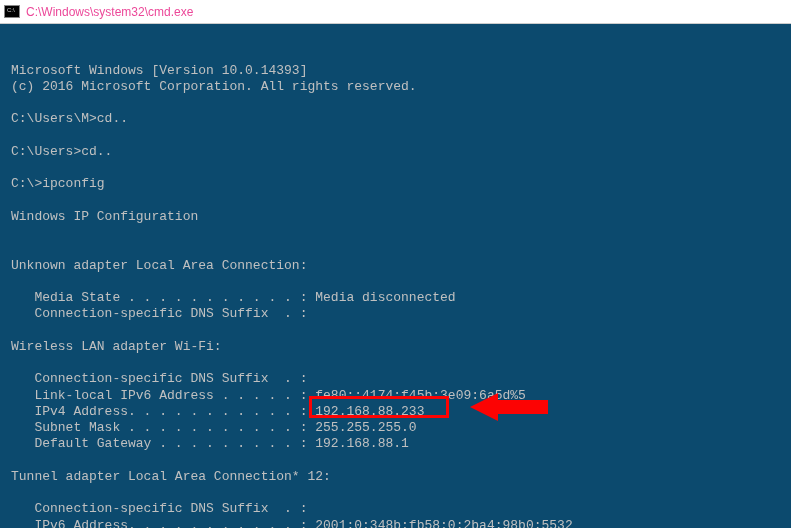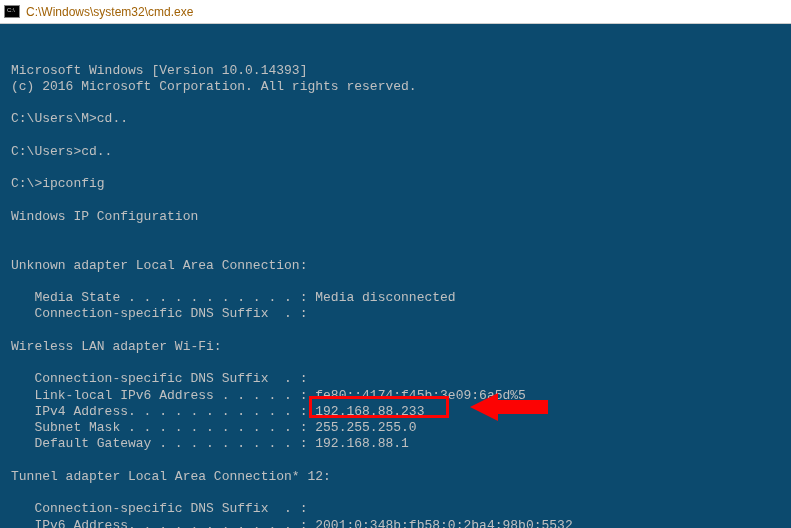--- a/index.html
+++ b/index.html
@@ -31,21 +31,21 @@
     }
     .titlebar-icon-inner {
       color: #ccc;
       font-size: 6px;
       line-height: 1;
       font-family: sans-serif;
     }
     .titlebar-text {
       font-family: 'Segoe UI', Tahoma, sans-serif;
       font-size: 12px;
-      color: #a16207;
+      color: #ec4899;
     }
     .console {
       background: #0c4a6e;
       color: #c0c0c0;
       padding: 6px 11px;
       height: calc(100% - 24px);
       white-space: pre;
       line-height: 1.25;
       position: relative;
       overflow: hidden;

